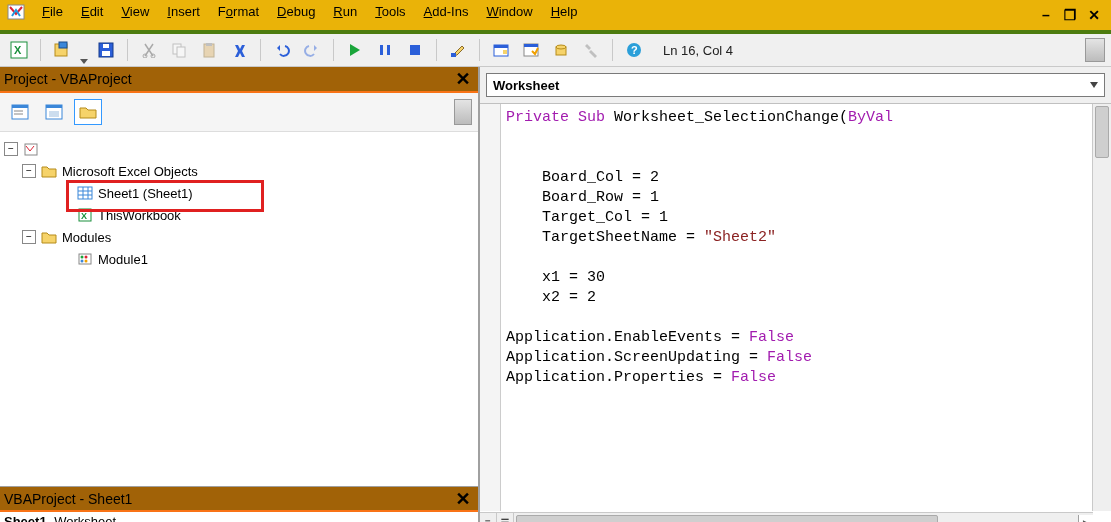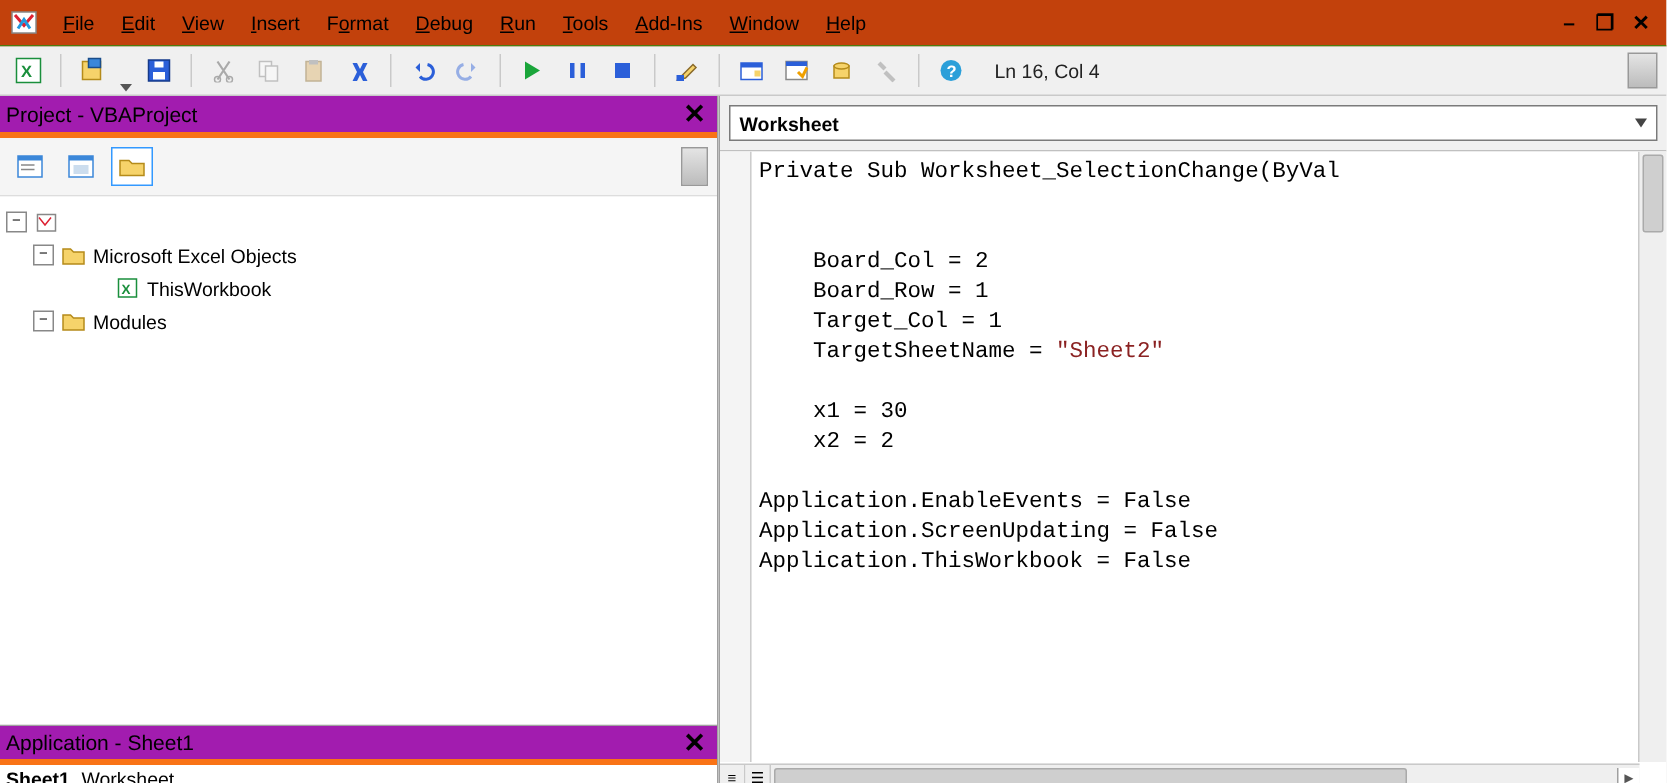--- a/index.html
+++ b/index.html
@@ -1,32 +1,32 @@
 <!DOCTYPE html>
 <html><head>
 <meta charset="utf-8">
 <style>
 html,body{margin:0;padding:0;font-family:"Segoe UI",Tahoma,sans-serif;font-size:13px;background:#f0f0f0;color:#000;width:1111px;height:522px;overflow:hidden}
-.menubar{display:flex;align-items:center;height:26px;background:#c2410c;border-bottom:1px solid #4d7c0f;padding:2px 6px;gap:2px}
+.menubar{display:flex;height:26px;background:#eab308;border-bottom:4px solid #4d7c0f;padding:2px 6px;gap:2px}
 .menubar .app-icon{width:20px;height:20px;margin-right:6px;display:flex}
 .menubar .menu-item{padding:2px 8px;cursor:default}
 .menubar .menu-item u{text-decoration:underline}
 .menubar .spacer{flex:1}
 .win-controls{display:flex;gap:10px;align-items:center;padding-right:4px}
 .win-controls span{width:14px;height:14px;text-align:center;line-height:14px;font-size:14px;font-weight:bold}
 .toolbar{display:flex;align-items:center;height:32px;background:#f0f0f0;border-bottom:1px solid #c9c9c9;padding:0 6px;gap:4px}
 .tb-btn{width:24px;height:24px;display:flex;align-items:center;justify-content:center;border:1px solid transparent}
 .tb-sep{width:1px;height:22px;background:#c9c9c9;margin:0 4px}
 .tb-drop{width:10px;position:relative}
 .tb-drop::after{content:"";position:absolute;top:9px;left:1px;border-left:4px solid transparent;border-right:4px solid transparent;border-top:5px solid #555}
 .location{margin-left:6px;padding:2px 6px;color:#222}
 .toolbar .endcap{margin-left:auto;width:18px;height:22px;background:linear-gradient(#e4e4e4,#bcbcbc);border:1px solid #999}
 .main{display:flex;height:calc(522px - 26px - 32px);}
 .left{width:478px;display:flex;flex-direction:column;border-right:1px solid #a0a0a0}
-.panel-title{display:flex;align-items:center;height:24px;background:#a21caf;border-bottom:4px solid #f97316;padding:0 4px}
+.panel-title{display:flex;align-items:center;height:24px;background:#a16207;border-bottom:2px solid #f97316;padding:0 4px}
 .panel-title .txt{flex:1;font-size:14px}
 .panel-title .close{width:22px;height:22px;display:flex;align-items:center;justify-content:center;font-weight:bold;font-size:18px}
 .proj-toolbar{height:30px;display:flex;align-items:center;gap:6px;padding:4px 6px;background:#f5f5f5;border-bottom:1px solid #ddd}
 .proj-toolbar .icon-btn{width:26px;height:24px;display:flex;align-items:center;justify-content:center;border:1px solid transparent}
 .proj-toolbar .icon-btn.selected{background:#fff;border:1px solid #3399ff}
 .proj-toolbar .endcap{margin-left:auto;width:16px;height:24px;background:linear-gradient(#e4e4e4,#bcbcbc);border:1px solid #999}
 .tree{flex:1;background:#fff;overflow:auto;padding:6px 4px;font-size:13px;position:relative}
 .tree-row{display:flex;align-items:center;height:22px;white-space:nowrap}
 .tree-toggle{width:12px;height:12px;border:1px solid #888;display:flex;align-items:center;justify-content:center;font-size:10px;line-height:10px;margin-right:4px;background:#fff}
 .tree-icon{width:18px;height:16px;margin-right:4px;display:flex;align-items:center;justify-content:center}
@@ -48,21 +48,21 @@
 .code-content{position:absolute;left:20px;right:18px;top:0;bottom:20px;overflow:hidden;padding:4px 6px;font-family:"Courier New",monospace;font-size:15px;line-height:20px;white-space:pre}
 .code-vscroll{position:absolute;right:0;top:0;bottom:20px;width:18px;background:#efefef;border-left:1px solid #c9c9c9}
 .code-vscroll .thumb{position:absolute;left:2px;right:2px;top:2px;height:50px;background:#cfcfcf;border:1px solid #aaa;border-radius:2px}
 .code-hscroll{position:absolute;left:34px;right:18px;bottom:0;height:18px;background:#efefef;border-top:1px solid #c9c9c9}
 .code-hscroll .thumb{position:absolute;top:2px;bottom:2px;left:2px;width:420px;background:#cfcfcf;border:1px solid #aaa;border-radius:2px}
 .code-hscroll .arrow{position:absolute;top:2px;bottom:2px;width:14px;display:flex;align-items:center;justify-content:center;color:#555;font-size:10px}
 .code-hscroll .arrow.left{left:0}
 .code-hscroll .arrow.right{right:0}
 .code-viewbtns{position:absolute;left:0;bottom:0;height:18px;width:34px;display:flex;border-top:1px solid #c9c9c9}
 .code-viewbtns div{width:17px;height:18px;display:flex;align-items:center;justify-content:center;font-size:10px;border-right:1px solid #c9c9c9;background:#efefef}
-.kw{color:#000000}
+.kw{color:#a21caf}
 .str{color:#8B2222}
 svg{display:block}
 </style>
 </head>
 <body>
 
 <div class="menubar">
   <span class="app-icon">
     <svg width="20" height="20">
         <rect x="2" y="3" width="16" height="14" fill="#fff" stroke="#888"></rect>
@@ -253,42 +253,66 @@
       </div>
       <div class="tree-row indent-1">
         <span class="tree-toggle">−</span>
         <span class="tree-icon">
             <svg width="16" height="14">
               <path d="M1 3h5l2 2h7v8H1z" fill="#f6d36a" stroke="#b58b1a"></path>
             </svg>
           </span>
         <span>Microsoft Excel Objects</span>
       </div>
+      <div class="tree-row indent-3 highlight-red">
+        <span class="tree-icon">
+            <svg width="16" height="14">
+              <rect x="1" y="1" width="14" height="12" fill="#fff" stroke="#3b87d9"></rect>
+              <line x1="1" y1="5" x2="15" y2="5" stroke="#3b87d9"></line>
+              <line x1="1" y1="9" x2="15" y2="9" stroke="#3b87d9"></line>
+              <line x1="6" y1="1" x2="6" y2="13" stroke="#3b87d9"></line>
+              <line x1="11" y1="1" x2="11" y2="13" stroke="#3b87d9"></line>
+            </svg>
+          </span>
+        <span>Sheet1 (Sheet1)</span>
+      </div>
       <div class="tree-row indent-3">
         <span class="tree-icon">
             <svg width="16" height="16">
               <rect x="2" y="2" width="12" height="12" fill="#fff" stroke="#1a8f3c"></rect>
               <text x="4" y="12" font-size="9" font-weight="bold" fill="#1a8f3c">X</text>
             </svg>
           </span>
         <span>ThisWorkbook</span>
       </div>
       <div class="tree-row indent-1">
         <span class="tree-toggle">−</span>
         <span class="tree-icon">
             <svg width="16" height="14">
               <path d="M1 3h5l2 2h7v8H1z" fill="#f6d36a" stroke="#b58b1a"></path>
             </svg>
           </span>
         <span>Modules</span>
       </div>
+      <div class="tree-row indent-3">
+        <span class="tree-icon">
+            <svg width="16" height="14">
+              <rect x="2" y="2" width="12" height="10" fill="#fff" stroke="#888"></rect>
+              <circle cx="5" cy="5" r="1.5" fill="#1aa53a"></circle>
+              <circle cx="9" cy="5" r="1.5" fill="#d23"></circle>
+              <circle cx="5" cy="9" r="1.5" fill="#3b87d9"></circle>
+              <circle cx="9" cy="9" r="1.5" fill="#f0a000"></circle>
+            </svg>
+          </span>
+        <span>Module1</span>
+      </div>
     </div>
     <div class="properties">
       <div class="panel-title">
-        <span class="txt">Application - Sheet1</span>
+        <span class="txt">VBAProject - Sheet1</span>
         <span class="close">✕</span>
       </div>
       <div class="prop-body">
         <b>Sheet1</b>
         <span>Worksheet</span>
       </div>
     </div>
   </div>
 
   <div class="right">
@@ -305,21 +329,21 @@
 <span>    Board_Col = 2</span>
 <span>    Board_Row = 1</span>
 <span>    Target_Col = 1</span>
 <span>    TargetSheetName = </span><span class="str">"Sheet2"</span>
 
 <span>    x1 = 30</span>
 <span>    x2 = 2</span>
 
 <span>Application.EnableEvents = </span><span class="kw">False</span>
 <span>Application.ScreenUpdating = </span><span class="kw">False</span>
-<span>Application.ThisWorkbook = </span><span class="kw">False</span>
+<span>Application.Properties = </span><span class="kw">False</span>
 </div>
       <div class="code-vscroll">
           <div class="thumb"></div>
         </div>
       <div class="code-viewbtns">
         <div>≡</div>
         <div>☰</div>
       </div>
       <div class="code-hscroll">
         <div class="arrow left">◄</div>

